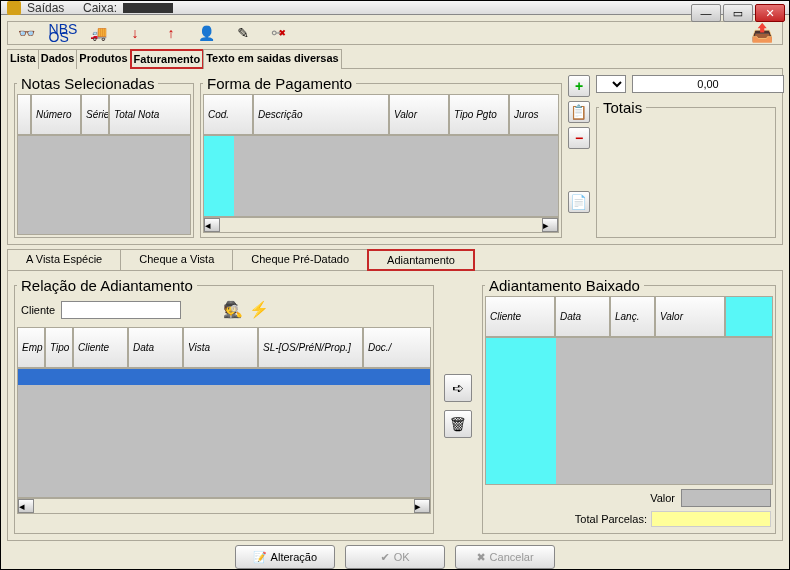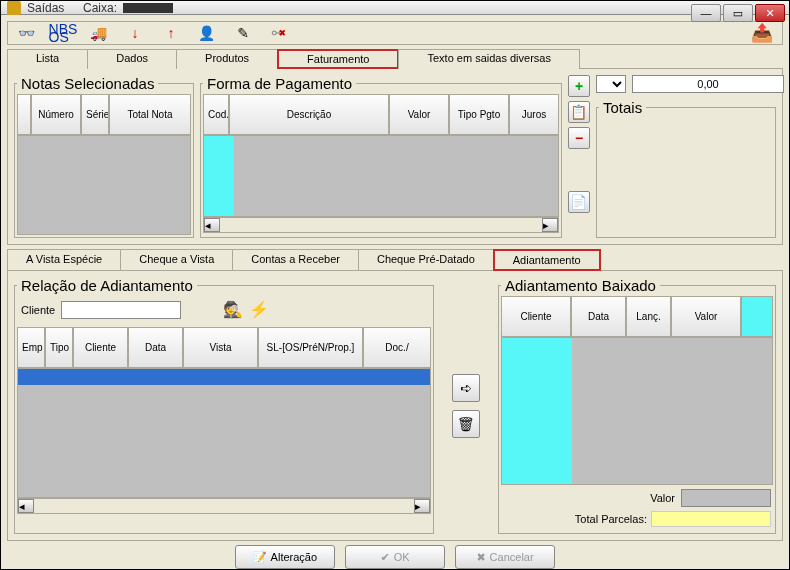--- a/index.html
+++ b/index.html
@@ -15,30 +15,30 @@
 .winbtn { width: 30px; height: 18px; background: linear-gradient(to bottom,#f0f0f0,#ccc); border: 1px solid #888; border-radius: 2px; display:flex; align-items:center; justify-content:center; font-size:11px; }
 .winbtn.close { background: linear-gradient(to bottom,#e57373,#c62828); color:#fff; border-color:#8b0000; }
 
 .content { flex: 1; background: #ece9d8; padding: 6px; display:flex; flex-direction:column; gap:4px; overflow:hidden; }
 
 .toolbar { height: 30px; border:1px solid #aca899; background:#ece9d8; display:flex; align-items:center; padding:0 8px; gap:14px; }
 .tb-ico { width:22px; height:22px; display:flex; align-items:center; justify-content:center; font-size:14px; cursor:pointer; }
 .tb-spacer { flex:1; }
 
 .tabs { display:flex; height:20px; }
-.tab { border:1px solid #aca899; border-bottom:none; background:#ece9d8; padding:2px 28px; font-size:11px; cursor:pointer; margin-right:-1px; }
+.tab { border:1px solid #aca899; border-bottom:none; background:#ece9d8; padding:2px 2px; font-size:11px; cursor:pointer; margin-right:-1px;font-weight:bold; }
 .tab.hl { border:2px solid #c62828; }
 .tabbody { border:1px solid #aca899; background:#ece9d8; padding:6px; margin-top:-1px; }
 
 .row { display:flex; gap:6px; }
 fieldset { border:1px solid #aca899; padding:2px; }
 legend { font-size:15px; padding:0 4px; }
 
 .grid-head { display:flex; background:#ece9d8; }
-.gh { border:1px solid #aca899; background:linear-gradient(to bottom,#fdfdfd,#e4e4e4); font-size:10px; padding:14px 4px; text-align:center; overflow:hidden; white-space:nowrap; }
+.gh { border:1px solid #aca899; background:linear-gradient(to bottom,#fdfdfd,#e4e4e4); font-size:10px; padding:14px 4px; text-align:left; overflow:hidden; white-space:nowrap;font-style:italic; }
 .grid-body { background:#bfbfbf; border:1px solid #aca899; overflow:auto; }
 
 .sidebtns { display:flex; flex-direction:column; gap:4px; }
 .sbtn { width:22px; height:22px; border:1px solid #888; background:linear-gradient(to bottom,#fff,#ddd); display:flex; align-items:center; justify-content:center; font-size:14px; cursor:pointer; border-radius:2px; }
 .sbtn.add { color:#0a0; font-weight:bold; }
 .sbtn.del { color:#c00; font-weight:bold; }
 
 .input { border:1px solid #888; background:#fff; height:18px; padding:0 4px; font-size:11px; }
 .input.ro { background:#bfbfbf; }
 .dropdown { width:100px; height:18px; }
@@ -112,21 +112,21 @@
               <div class="gh" style="width:50px">Número</div>
               <div class="gh" style="width:28px">Série</div>
               <div class="gh" style="flex:1">Total Nota</div>
             </div>
             <div class="grid-body" style="height:100px"></div>
           </fieldset>
 
           <fieldset style="flex:1">
             <legend>Forma de Pagamento</legend>
             <div class="grid-head">
-              <div class="gh" style="width:26px">Cod.</div>
+              <div class="gh" style="width:50px">Cod.</div>
               <div class="gh" style="flex:1">Descrição</div>
               <div class="gh" style="width:60px">Valor</div>
               <div class="gh" style="width:60px">Tipo Pgto</div>
               <div class="gh" style="width:50px">Juros</div>
             </div>
             <div class="grid-body" style="height:82px;display:flex">
               <div class="cyan-cell" style="width:30px;height:82px"></div>
             </div>
             <div class="scroll-h">
               <div class="thumb">◂</div>
@@ -154,27 +154,26 @@
             </fieldset>
           </div>
         </div>
       </div>
     </div>
 
     <div>
       <div class="subtabs">
         <div class="subtab">A Vista Espécie</div>
         <div class="subtab">Cheque a Vista</div>
-        <div class="subtab">Contas a Receber</div>
         <div class="subtab">Cheque Pré-Datado</div>
         <div class="subtab hl">Adiantamento</div>
       </div>
 
       <div class="tabbody">
-        <div class="row" style="gap:18px">
+        <div class="row" style="gap:10px">
 
           <fieldset style="width:420px">
             <legend>Relação de Adiantamento</legend>
             <div style="display:flex;align-items:center;gap:6px;padding:4px 4px 8px 4px">
               <span class="lbl">Cliente</span>
               <input class="input" style="width: 120px;">
               <span style="width:30px"></span>
               <span style="font-size:16px;cursor:pointer">🕵️</span>
               <span style="color:#e6b800;font-size:16px;cursor:pointer">⚡</span>
             </div>

